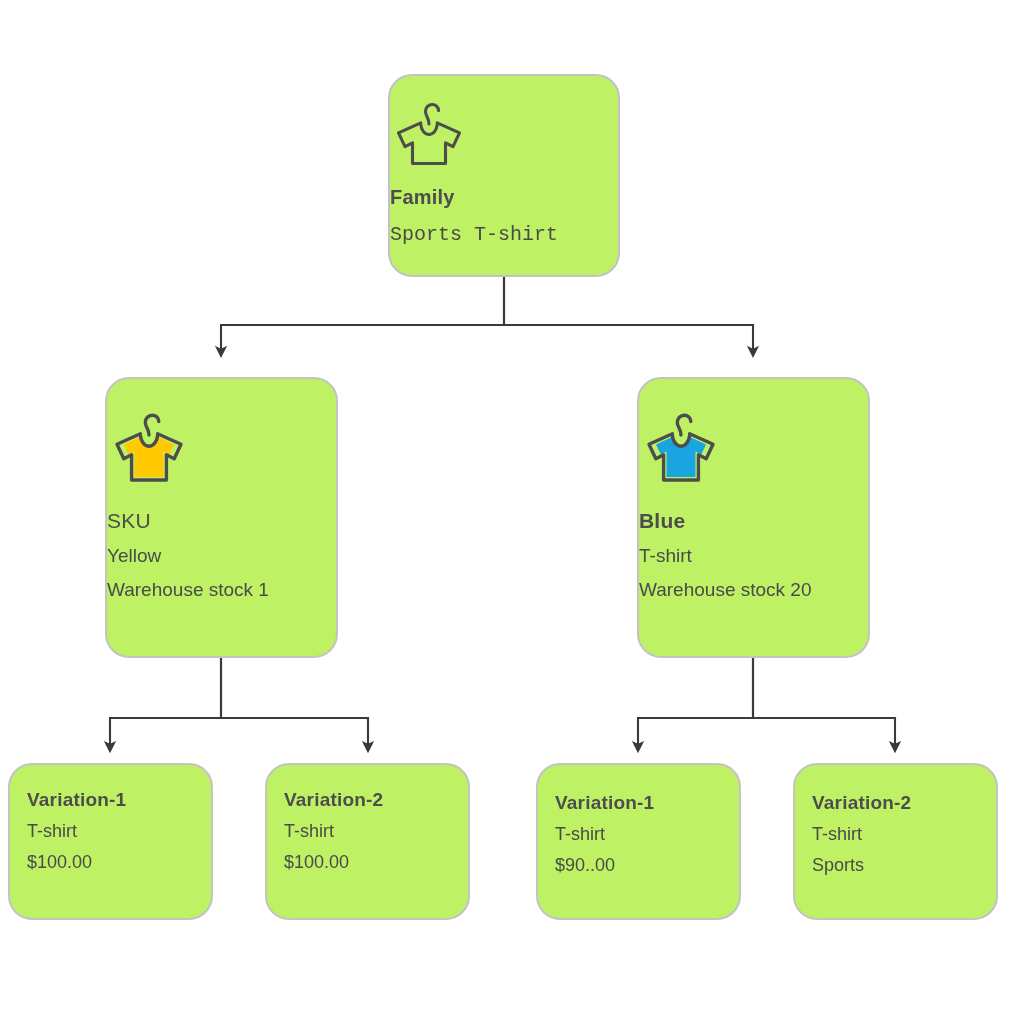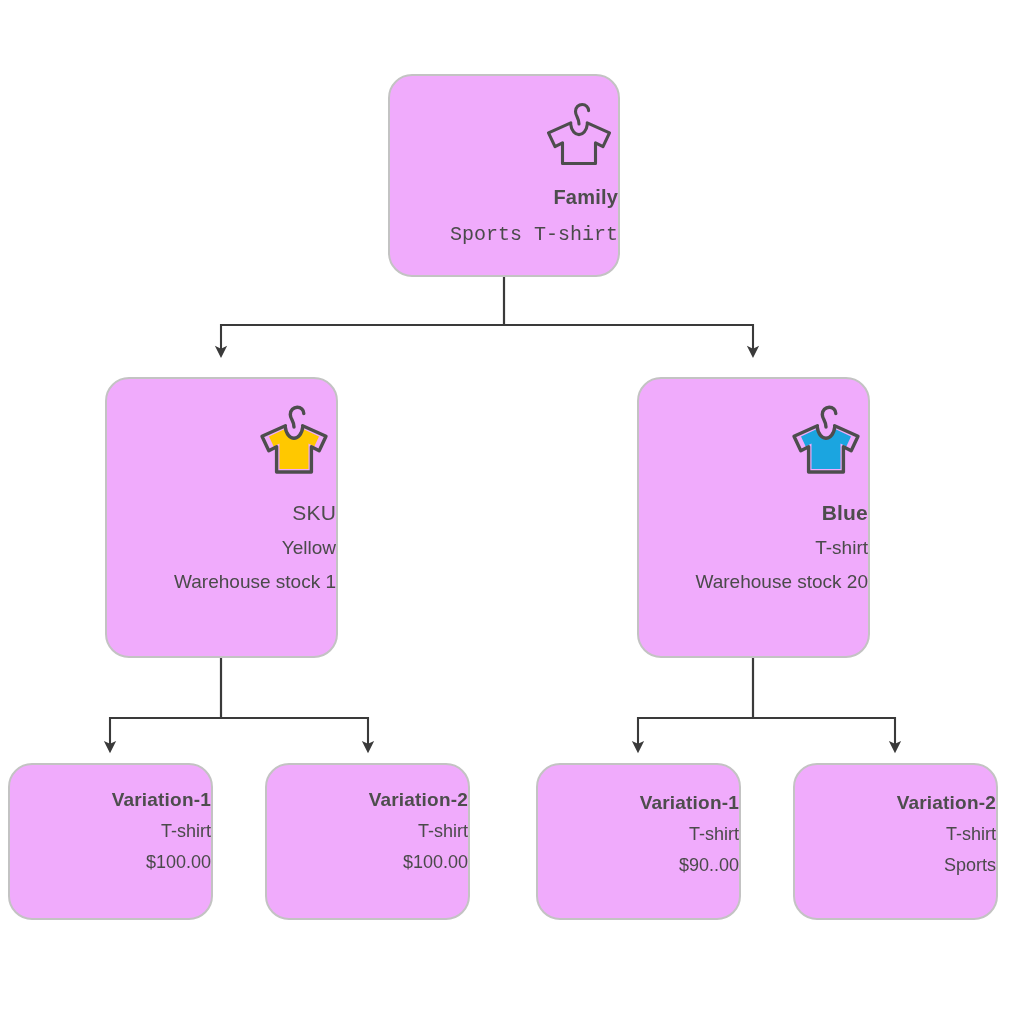--- a/index.html
+++ b/index.html
@@ -25,36 +25,37 @@
     left: 0;
     top: 0;
     width: 1024px;
     height: 1024px;
     pointer-events: none;
   }
   
   .node {
     position: absolute;
     box-sizing: border-box;
-    background: #f0abfc;
+    background: #bef264;
     border: 2px solid #c3c3c3;
     border-radius: 24px;
     display: flex;
     flex-direction: column;
-    align-items: flex-end;
+    align-items: flex-start;
     text-align: center;
   }
   .node.level-root {
     padding-top: 18px;
   }
   .node.level-sku {
-    padding-top: 16px;
+    padding-top: 24px;
   }
   .node.level-leaf {
     padding-top: 24px;
+    padding-left: 17px;
   }
   .node.level-leaf.lower {
     padding-top: 27px;
   }
 
   .icon-wrap {
     display: block;
     line-height: 0;
   }
 

